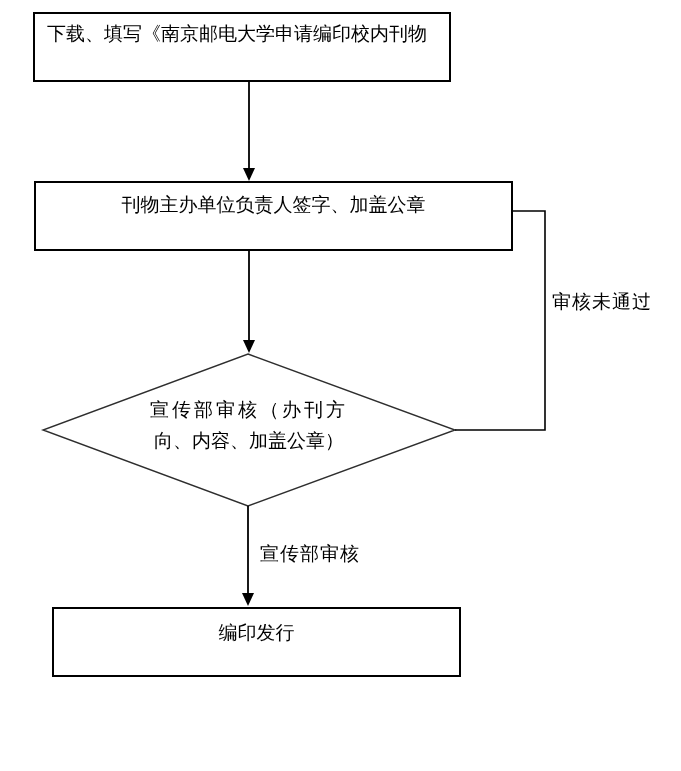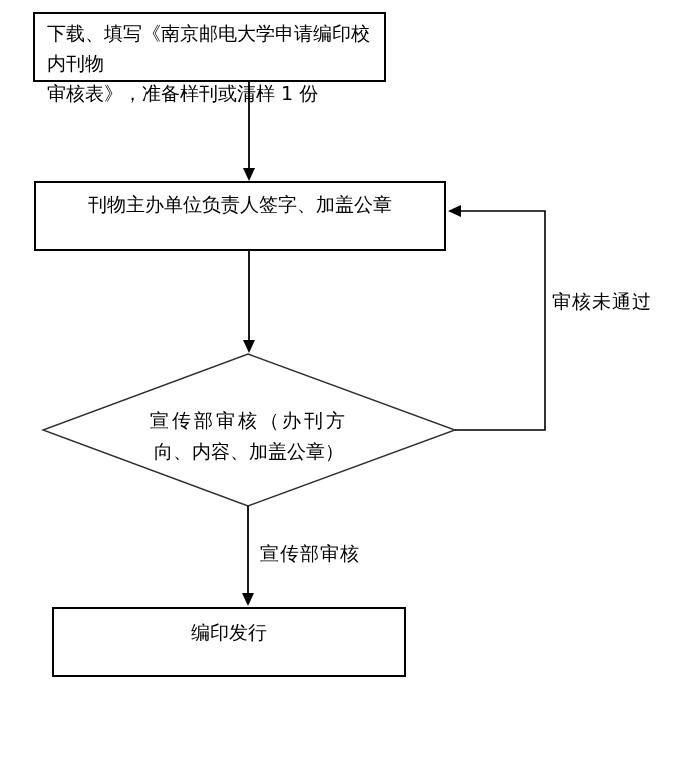--- a/index.html
+++ b/index.html
@@ -24,44 +24,43 @@
   .node {
     position: absolute;
     box-sizing: border-box;
     border: 2px solid #000000;
     background: #ffffff;
     font-size: 19px;
     line-height: 30px;
   }
   .node-prepare {
     left: 33px; top: 12px;
-    width: 353px; height: 70px;
+    width: 418px; height: 70px;
     padding: 4px 10px 0 12px;
     text-align: left;
   }
   .node-sign {
     left: 34px; top: 181px;
-    width: 412px; height: 70px;
+    width: 479px; height: 70px;
     padding-top: 6px;
     text-align: center;
   }
   .node-publish {
     left: 52px; top: 607px;
-    width: 354px; height: 70px;
+    width: 409px; height: 70px;
     padding-top: 8px;
     text-align: center;
   }
   .decision-text {
     position: absolute;
     left: 43px; top: 394px;
     width: 412px;
     font-size: 19px;
     line-height: 31px;
     text-align: center;
-    margin-top: 11px;
   }
   .decision-line1 {
     letter-spacing: 3px;
   }
   .decision-line2 {
     letter-spacing: 0;
   }
   .edge-label {
     position: absolute;
     font-size: 19px;
@@ -93,21 +92,20 @@
 
     <polyline points="455,430 545,430 545,211 460,211" fill="none" stroke="#000000" stroke-width="1.6"></polyline>
     <polygon points="448,211 461,205 461,217" fill="#000000"></polygon>
 
     <line x1="248" y1="506" x2="248" y2="595" stroke="#000000" stroke-width="1.8"></line>
     <polygon points="248,606 242,593 254,593" fill="#000000"></polygon>
   </svg>
 
   <div class="node node-prepare">
     <div>下载、填写《南京邮电大学申请编印校内刊物</div>
-    <div>审核表》，准备样刊或清样 1 份</div>
   </div>
 
   <div class="node node-sign">
     <div>刊物主办单位负责人签字、加盖公章</div>
   </div>
 
   <div class="decision-text">
     <div class="decision-line1">宣传部审核（办刊方</div>
     <div class="decision-line2">向、内容、加盖公章）</div>
   </div>

